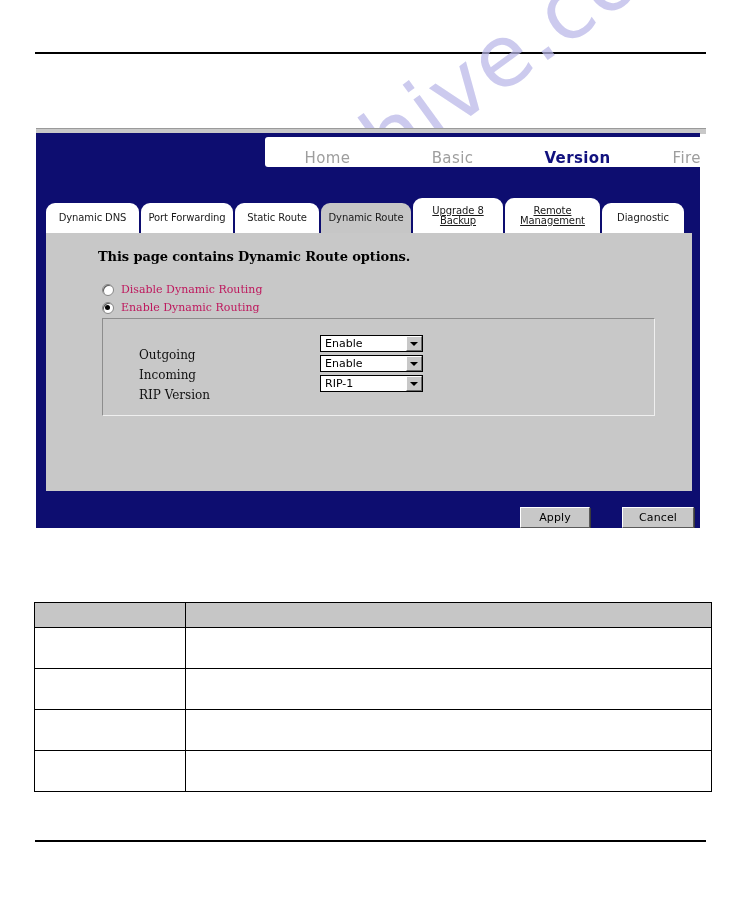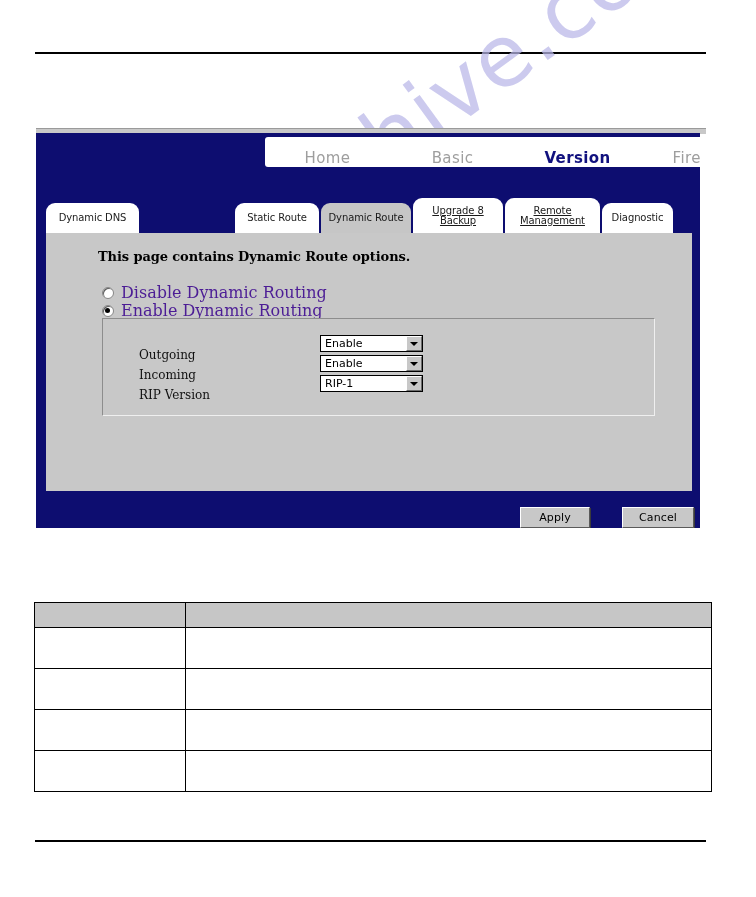--- a/index.html
+++ b/index.html
@@ -147,22 +147,22 @@
     letter-spacing: -.1px;
   }
 
   
   .radio-row {
     position: absolute;
     left: 56px;
     display: flex;
     align-items: center;
     font-family: "DejaVu Serif", serif;
-    font-size: 16px;
-    color: #4c1d95;
+    font-size: 11px;
+    color: #be185d;
   }
   #radio-disable { top: 50px; }
   #radio-enable  { top: 68px; }
   .radio-dot {
     width: 10px;
     height: 10px;
     border-radius: 50%;
     background: #ffffff;
     border: 1px solid #868686;
     box-shadow: inset 1px 1px 0 #5d5d5d;
@@ -339,39 +339,42 @@
     <div class="nav-item">Home</div>
     <div class="nav-item">Basic</div>
     <div class="nav-item active">Version</div>
     <div class="nav-item">Firewall</div>
   </div>
 
   <div id="tab-row">
     <div class="tab" id="tab-0" style="left:0px;width:93px;">
       <span><span>Dynamic DNS</span></span>
     </div>
+    <div class="tab" id="tab-1" style="left:95px;width:92px;">
+      <span><span>Port Forwarding</span></span>
+    </div>
     <div class="tab" id="tab-2" style="left:189px;width:84px;">
       <span><span>Static Route</span></span>
     </div>
     <div class="tab active" id="tab-3" style="left:275px;width:90px;">
       <span><span>Dynamic Route</span></span>
     </div>
     <div class="tab" id="tab-4" style="left:367px;width:90px;top:-5px;height:36px;">
       <span>
         <span class="tab-l2">Upgrade 8</span>
         <span class="tab-l2">Backup</span>
       </span>
     </div>
     <div class="tab" id="tab-5" style="left:459px;width:95px;top:-5px;height:36px;">
       <span>
         <span class="tab-l2">Remote</span>
         <span class="tab-l2">Management</span>
       </span>
     </div>
-    <div class="tab" id="tab-6" style="left:556px;width:71px;">
+    <div class="tab" id="tab-6" style="left:556px;width:82px;">
       <span><span>Diagnostic</span></span>
     </div>
   </div>
 
   <div id="content-panel">
 
     <div id="page-heading">This page contains Dynamic Route options.</div>
 
     <div class="radio-row" id="radio-disable">
       <span class="radio-dot"></span>

